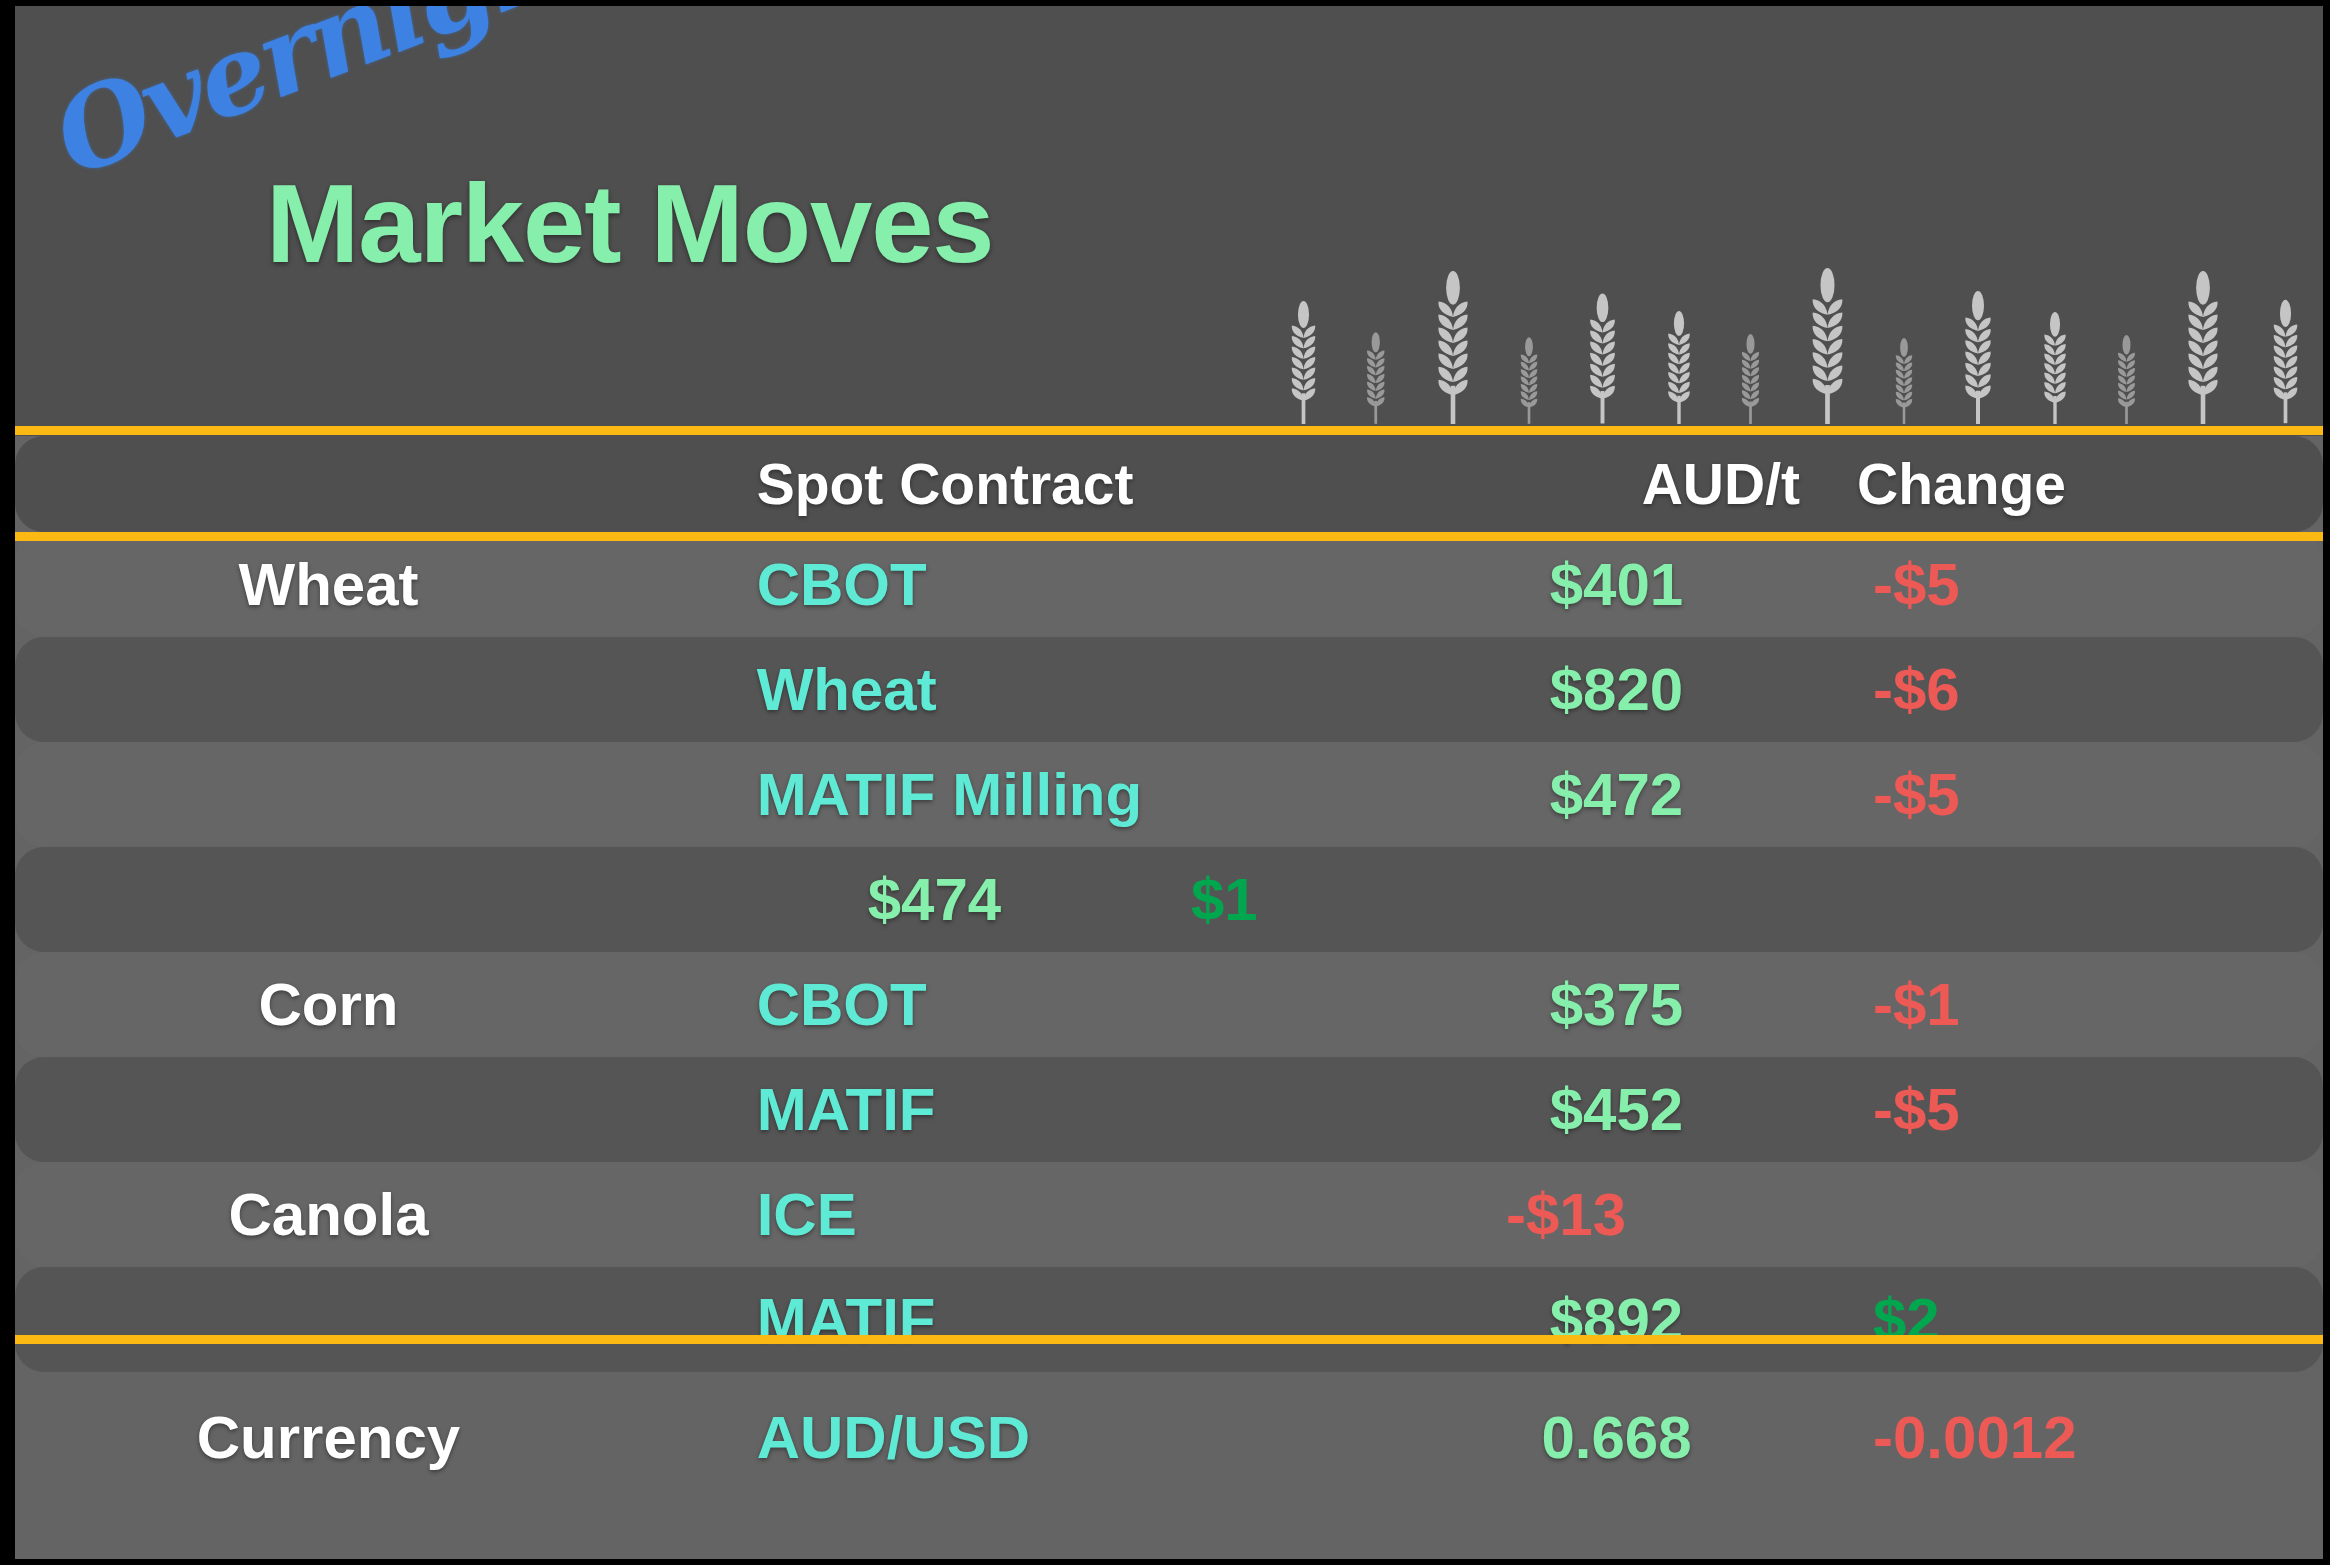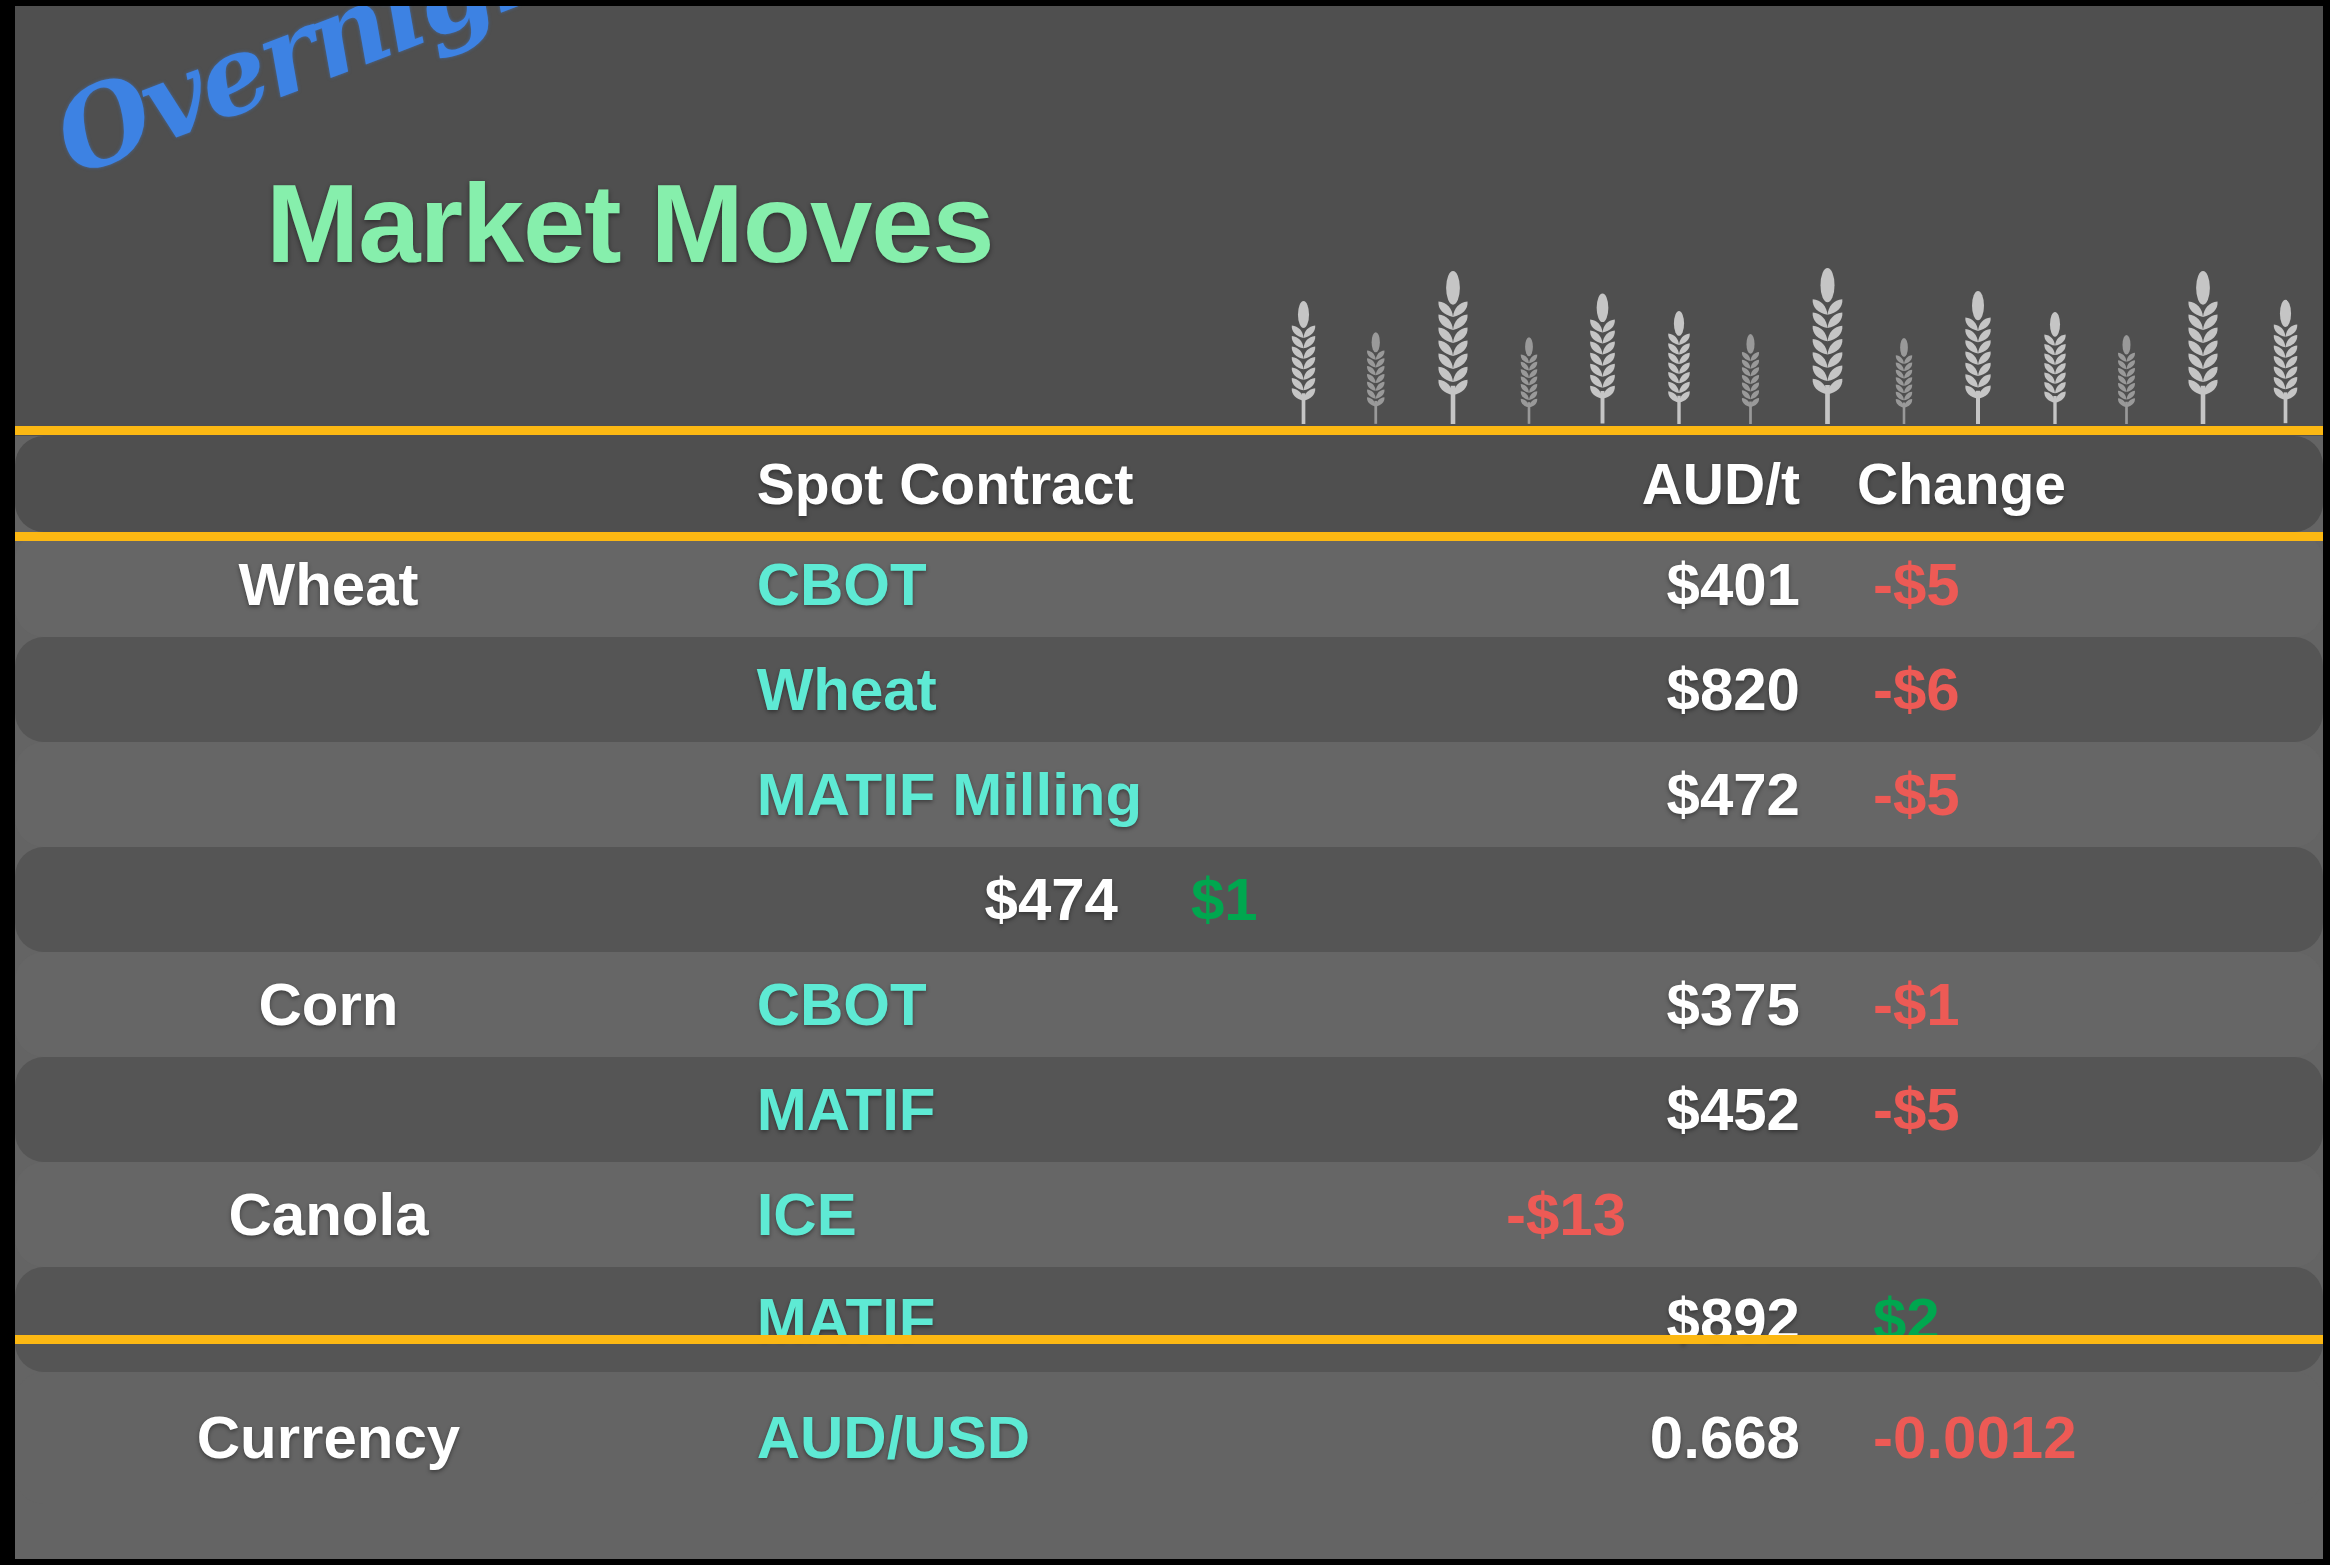--- a/index.html
+++ b/index.html
@@ -114,24 +114,24 @@
     width:682px;
     padding-left:5.7px;
     font-size:60px;
     font-weight:700;
     color:#5eead4;
     text-shadow:0 1.7px 4px rgba(0,0,0,.40);
     white-space:nowrap;
   }
   .c-price {
     width:367px;
-    text-align:right;
+    text-align:center;
     font-size:60px;
     font-weight:700;
-    color:#ffffff;
+    color:#86efac;
     text-shadow:0 1.7px 4px rgba(0,0,0,.40);
     white-space:nowrap;
   }
   .c-change {
     flex:1;
     padding-left:73px;
     text-align:left;
     font-size:60px;
     font-weight:700;
     white-space:nowrap;

